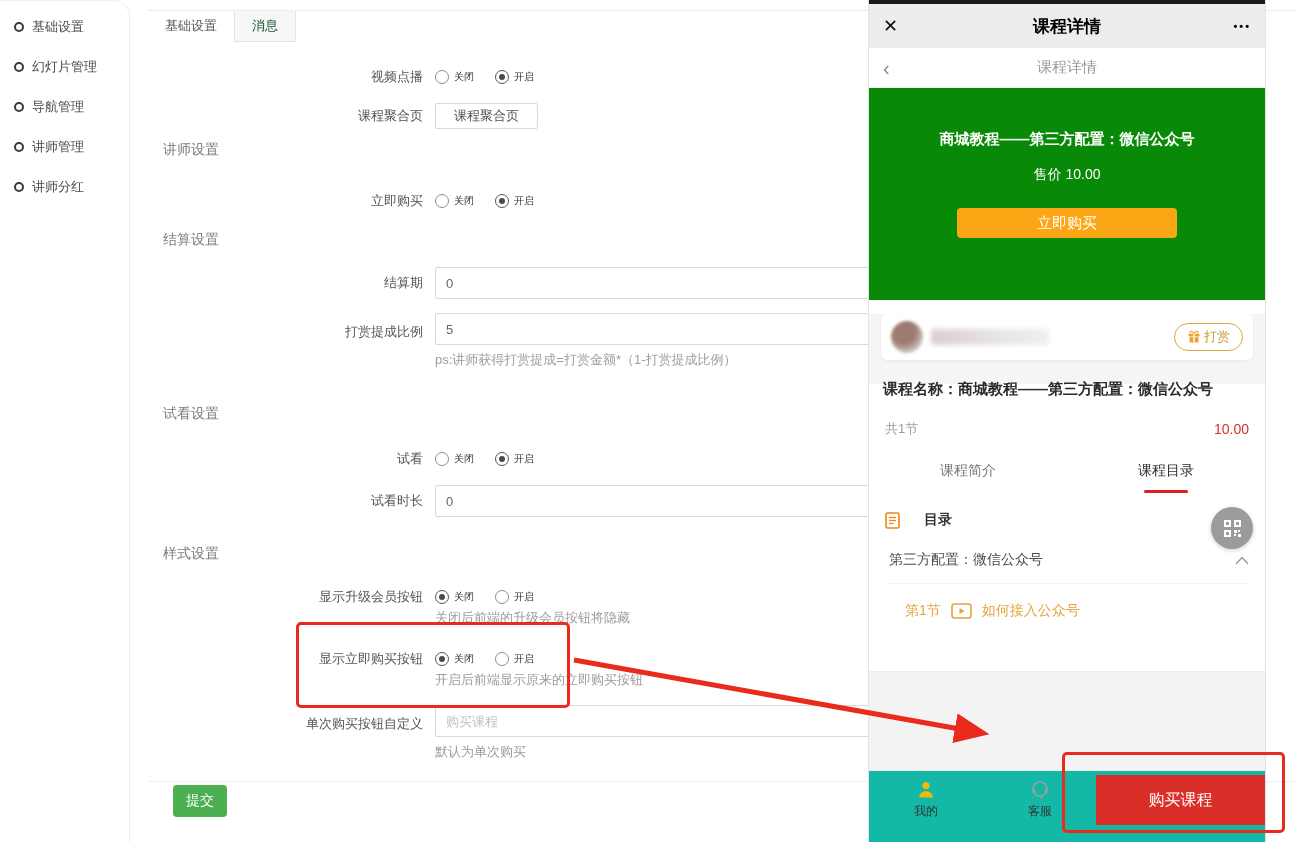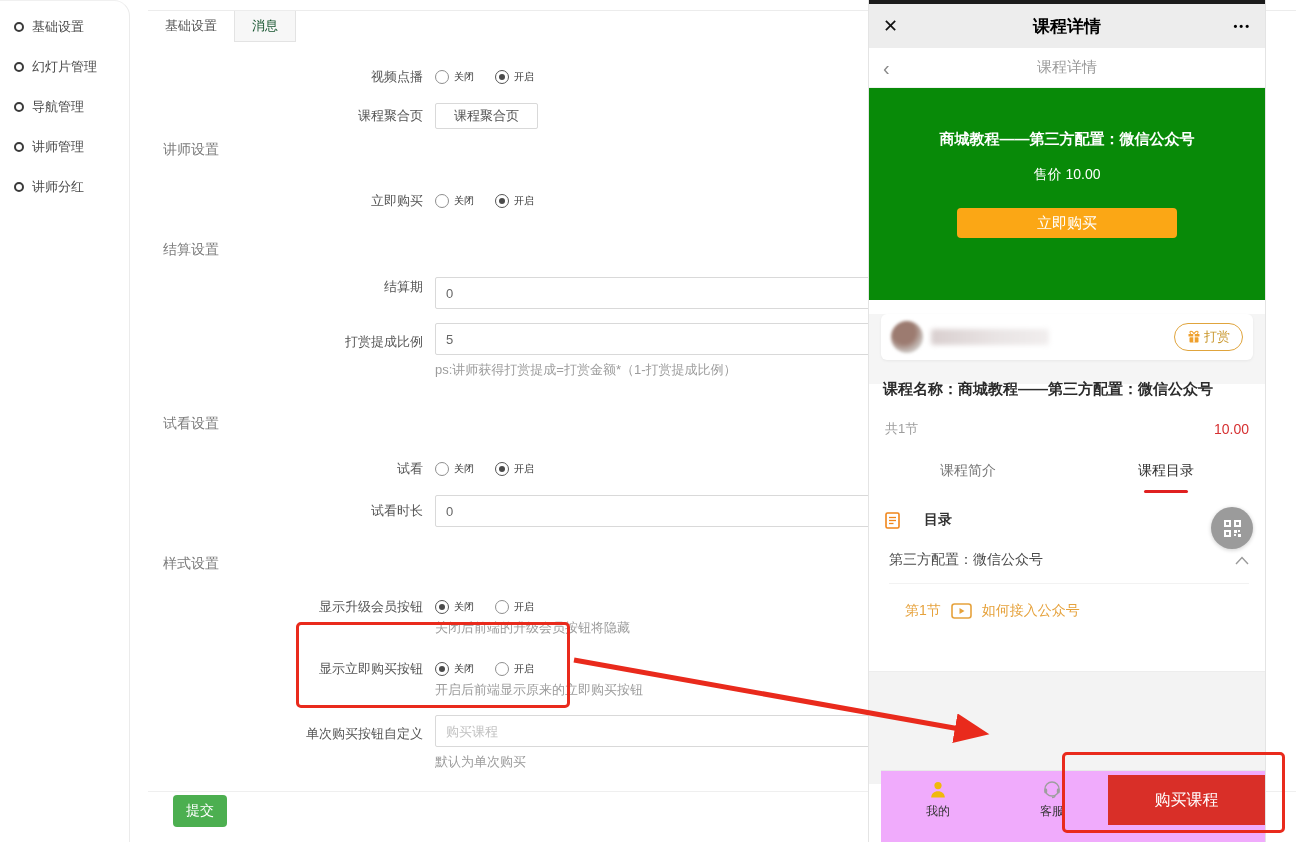--- a/index.html
+++ b/index.html
@@ -35,22 +35,22 @@
   .hint { color:#9c9c9c; font-size:13px; margin-top:6px; }
   .btn-plain { height:26px; padding:0 18px; background:#fff; border:1px solid #d9d9d9; border-radius:2px; font-size:13px; color:#555; cursor:pointer; }
   .divider { border-top:1px solid #efefef; margin-top:20px; width:100%; }
   .submit-btn { margin-top:3px; margin-left:25px; background:#4caf50; color:#fff; border:none; border-radius:4px; font-size:14px; padding:7px 13px; cursor:pointer; }
 
   
   .r-video { margin-top:25px; }
   .r-agg { margin-top:16px; align-items:center; }
   .s-lect { margin-top:12px; }
   .r-reward { margin-top:32px; }
-  .s-settle { margin-top:30px; }
-  .r-period { margin-top:18px; }
+  .s-settle { margin-top:20px; }
+  .r-period { margin-top:18px; align-items:center; }
   .r-ratio { margin-top:14px; }
   .s-trial { margin-top:36px; }
   .r-trial { margin-top:26px; }
   .r-dur { margin-top:16px; align-items:center; }
   .s-style { margin-top:28px; }
   .r-upg { margin-top:24px; }
   .r-buynow { margin-top:22px; }
   .r-single { margin-top:16px; }
 
   
@@ -91,21 +91,21 @@
   .p-qr { position:absolute; right:12px; top:193px; width:42px; height:42px; border-radius:50%; border:none;
           background:#9b9b9b; display:flex; align-items:center; justify-content:center; cursor:pointer;
           box-shadow:0 1px 4px rgba(0,0,0,.2); }
   .p-dir { display:flex; align-items:center; gap:24px; margin:18px 0 0 16px; }
   .p-dir-label { font-size:14px; font-weight:bold; color:#333; }
   .p-chapter { display:flex; align-items:center; margin:22px 16px 0 20px; padding-bottom:14px; border-bottom:1px solid #f2f2f2; }
   .p-chapter-title { font-size:14px; color:#4a4a4a; flex:1; }
   .p-lesson { display:flex; align-items:center; gap:10px; margin:18px 0 0 36px; color:#e6a23c; font-size:14px; cursor:pointer; }
   .p-gray { position:absolute; left:0; right:0; top:357px; height:113px; background:#f3f3f3; border-top:1px solid #ededed; }
 
-  .p-tabbar { position:absolute; left:12px; right:0; top:770px; height:72px; background:#f0abfc; border-top:1px solid #e8e8e8; display:flex; }
+  .p-tabbar { position:absolute; left:0; right:0; top:770px; height:72px; background:#14b8a6; border-top:1px solid #e8e8e8; display:flex; }
   .p-tbitem { width:114px; display:flex; flex-direction:column; align-items:center; padding-top:9px; gap:3px; font-size:12px; color:#333; cursor:pointer; }
   .p-buy { position:absolute; left:227px; right:0; top:4px; height:50px; background:#d92f28; color:#fff; border:none;
            font-size:16px; cursor:pointer; }
 
   
   .ann-box { position:absolute; border:3px solid #e92a1c; border-radius:5px; z-index:10; pointer-events:none; }
   .ann1 { left:296px; top:622px; width:274px; height:86px; }
   .ann2 { left:1062px; top:752px; width:223px; height:81px; }
   .ann-arrow { position:absolute; left:0; top:0; width:1296px; height:842px; z-index:10; pointer-events:none; }
 </style>

